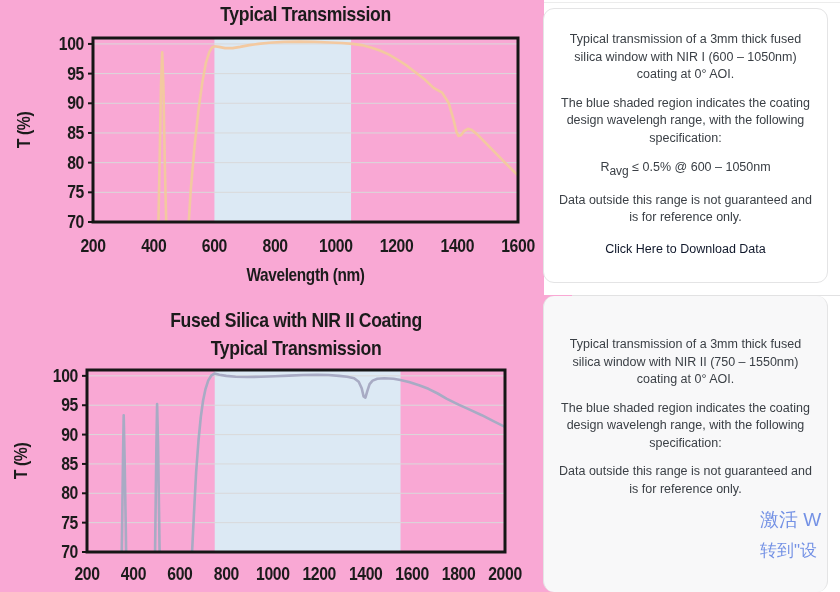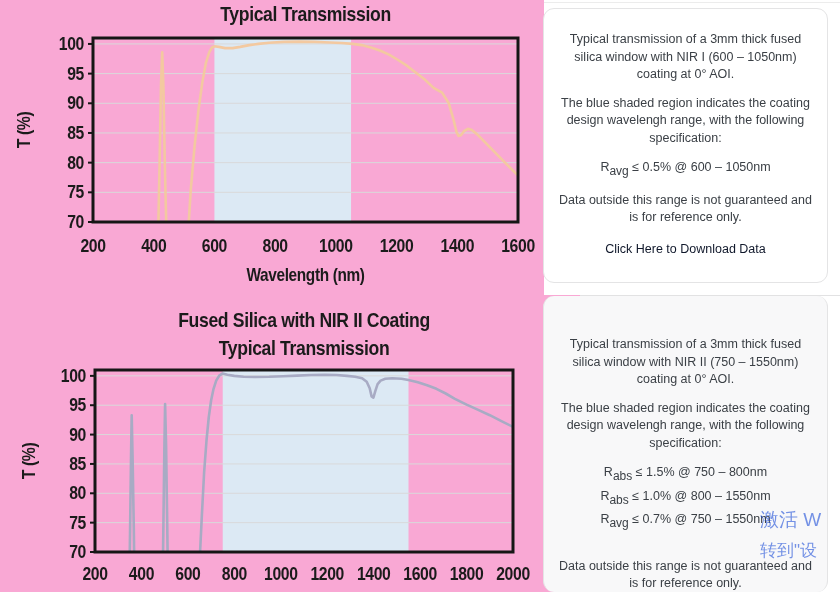--- a/index.html
+++ b/index.html
@@ -4,21 +4,21 @@
 <style>
   html,body{margin:0;padding:0;}
   body{
     width:840px;height:592px;position:relative;overflow:hidden;
     background:#ffffff;font-family:"Liberation Sans",sans-serif;
   }
   .page-border-top{position:absolute;left:0;top:2px;width:840px;height:1px;background:#ececec;}
   .page-border-left{position:absolute;left:3px;top:2px;width:1px;height:590px;background:#ececec;}
   .chart-cell{position:absolute;left:0;background:#f9a8d4;}
   .chart-cell.one{top:0;width:544px;height:295px;}
-  .chart-cell.two{top:295px;width:572px;height:297px;padding-left:8px;}
+  .chart-cell.two{top:295px;width:572px;height:297px;}
   .divider{position:absolute;left:0;top:295px;width:840px;height:1px;background:#e2e2e3;}
   .card{
     position:absolute;left:543px;width:285px;box-sizing:border-box;
     text-align:center;color:#3b4046;font-size:12.5px;line-height:1.4;border-radius:11px;
   }
   .card.one{
     top:8px;height:275px;background:#ffffff;
     border:1px solid #e4e4e5;padding:22px 13px 0 13px;
   }
   .card.two{
@@ -142,25 +142,20 @@
       <text transform="translate(412.1111111111111,285) scale(0.9,1)" text-anchor="middle" font-size="17.5" font-weight="700" fill="#1b1b1b" letter-spacing="-0.4">1600</text>
       <text transform="translate(458.55555555555554,285) scale(0.9,1)" text-anchor="middle" font-size="17.5" font-weight="700" fill="#1b1b1b" letter-spacing="-0.4">1800</text>
       <text transform="translate(505,285) scale(0.9,1)" text-anchor="middle" font-size="17.5" font-weight="700" fill="#1b1b1b" letter-spacing="-0.4">2000</text>
       <text transform="translate(27,166) rotate(-90) scale(0.9,1)" text-anchor="middle" font-size="17.5" font-weight="700" fill="#1b1b1b" letter-spacing="-0.4">T (%)</text>
     </svg>
 </div>
 
 <aside class="card two">
   <p>Typical transmission of a 3mm thick fused silica window with NIR II (750 – 1550nm) coating at 0° AOI.</p>
   <p>The blue shaded region indicates the coating design wavelengh range, with the following specification:</p>
-  <div class="spec-group">
-    <p class="spec"><span>R</span><sub>abs</sub><span> ≤ 1.5% @ 750 – 800nm</span></p>
-    <p class="spec"><span>R</span><sub>abs</sub><span> ≤ 1.0% @ 800 – 1550nm</span></p>
-    <p class="spec"><span>R</span><sub>avg</sub><span> ≤ 0.7% @ 750 – 1550nm</span></p>
-  </div>
   <p class="disclaimer">Data outside this range is not guaranteed and is for reference only.</p>
 
 </aside>
 
 <div class="watermark">
   <div>激活 W</div>
   <div style="font-size:17px;">转到"设</div>
 </div>
 
 </body></html>

